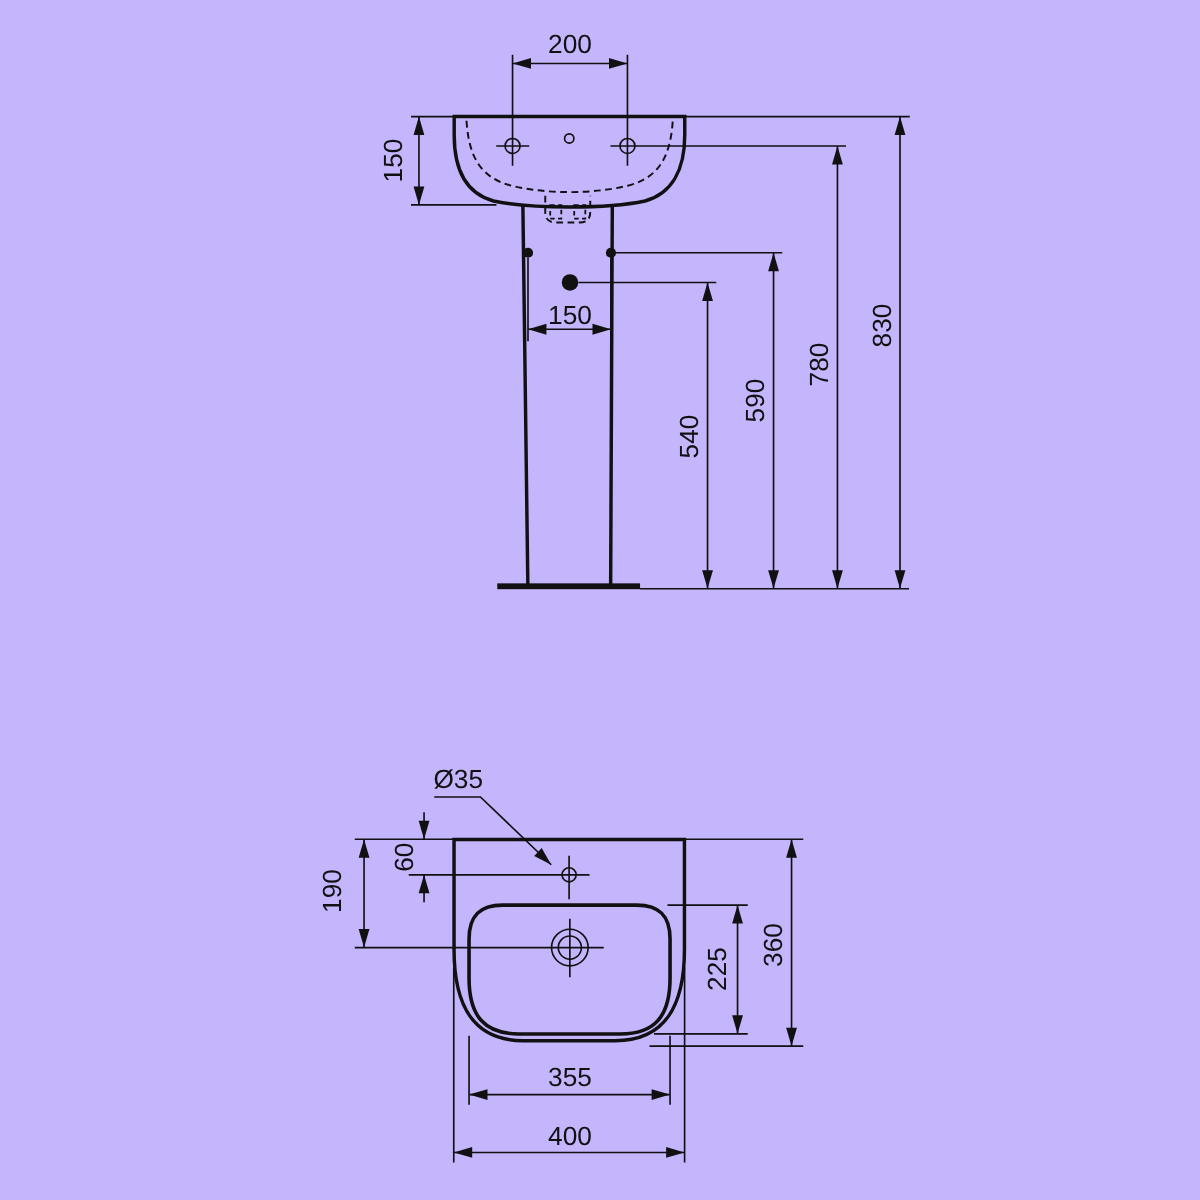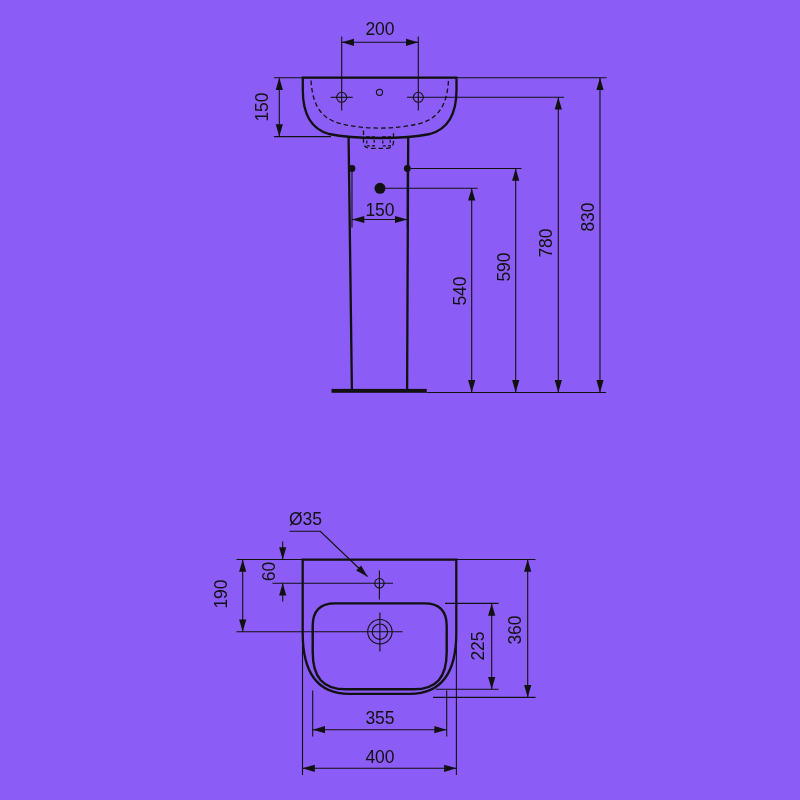--- a/index.html
+++ b/index.html
@@ -1,16 +1,16 @@
 <!DOCTYPE html>
 <html><head>
 <meta charset="utf-8">
 <style>
   html,body{margin:0;padding:0;background:#ffffff;width:800px;height:800px;overflow:hidden;}
-  .stage{position:relative;width:800px;height:800px;background:#8b5cf6;font-family:"Liberation Sans",sans-serif;}
+  .stage{position:relative;width:800px;height:800px;background:#c4b5fd;font-family:"Liberation Sans",sans-serif;}
   svg{display:block;}
   .ln{stroke:#111111;fill:none;stroke-width:1.1;}
   .thick{stroke:#111111;fill:none;stroke-width:2.3;stroke-linecap:round;}
   .bowl{stroke:#111111;fill:none;stroke-width:2.4;}
   .dash{stroke:#111111;fill:none;stroke-width:1.3;stroke-dasharray:4.5 3;}
   .dash2{stroke:#111111;fill:none;stroke-width:1.2;stroke-dasharray:3 2.2;}
   .dim{stroke:#111111;fill:none;stroke-width:1.1;}
   .fillb{fill:#111111;stroke:none;}
   text{fill:#111111;font-family:"Liberation Sans",sans-serif;font-size:17.5px;}
   .mid{text-anchor:middle;}

